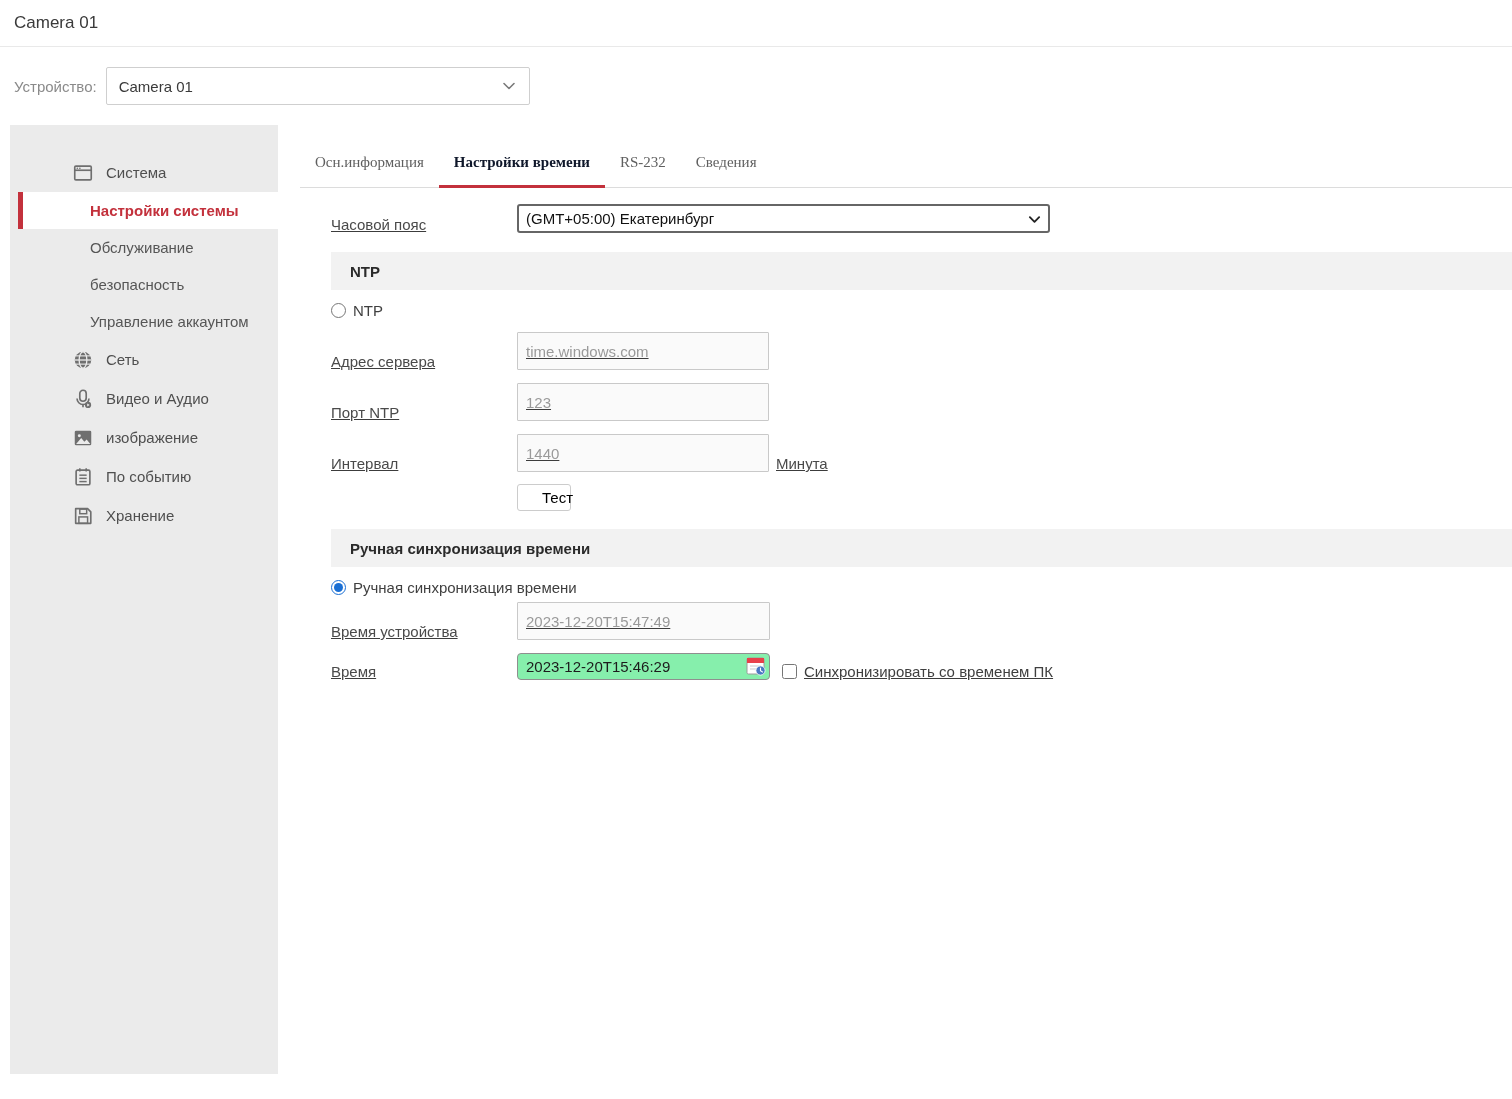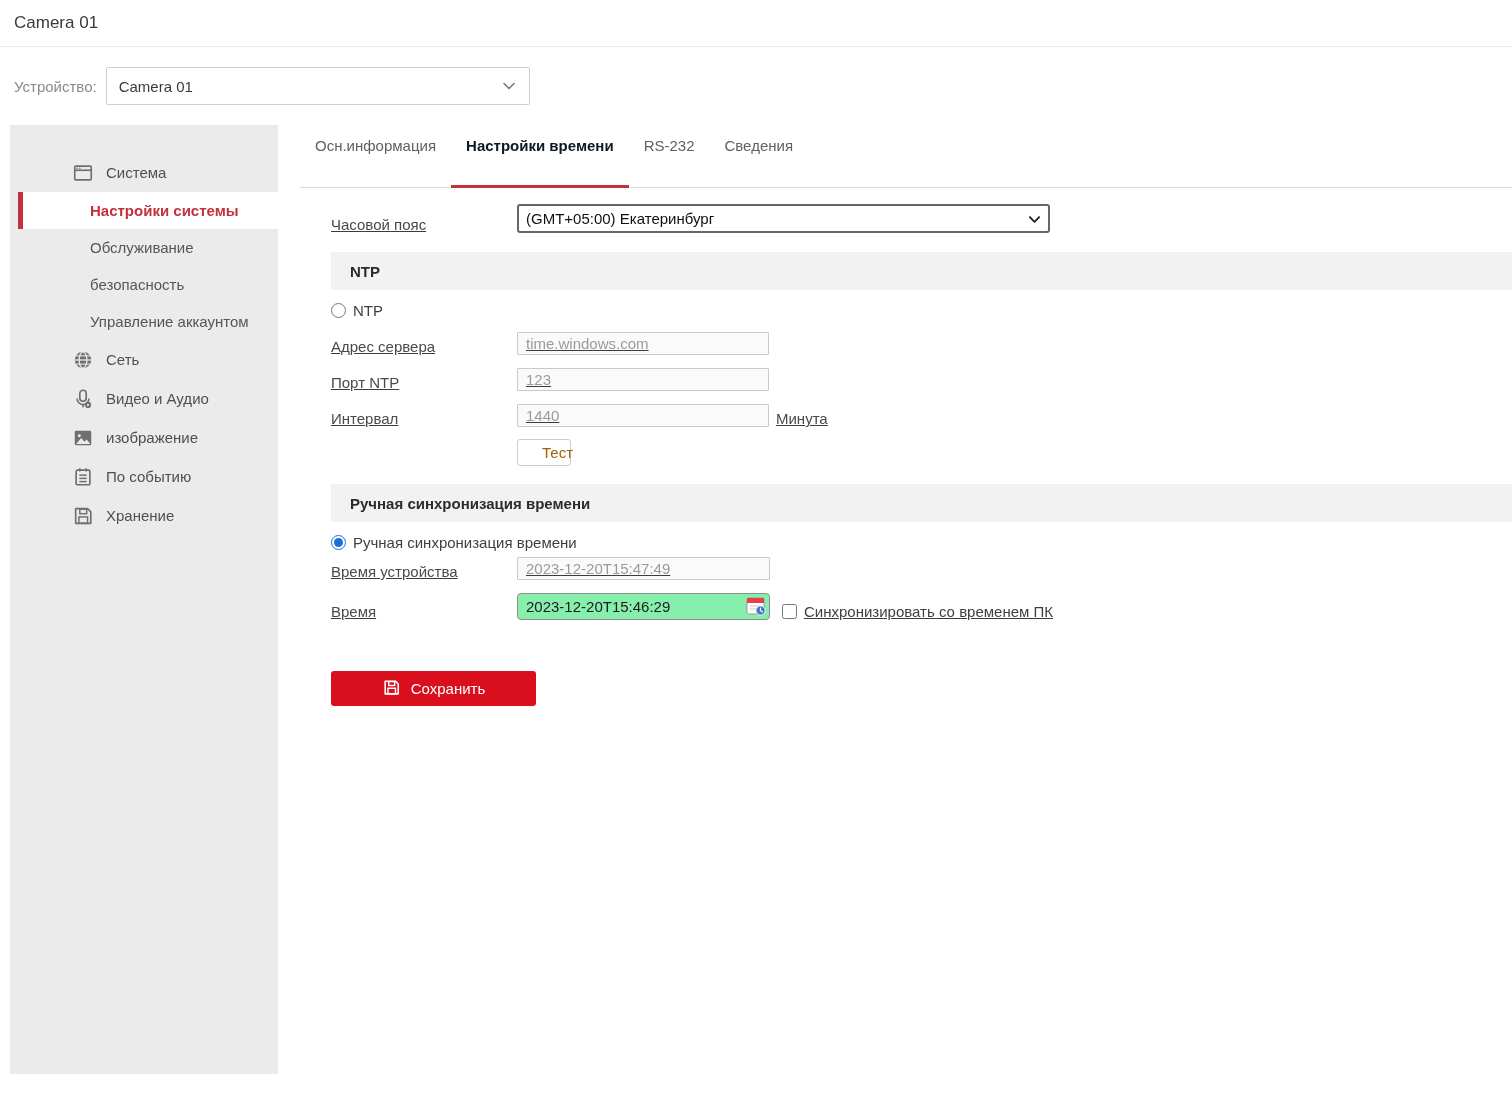--- a/index.html
+++ b/index.html
@@ -31,21 +31,21 @@
   .side-group .g-icon { width:22px; height:22px; margin-right:12px; flex:0 0 22px; color:#6f6f6f; }
   .side-sub { height:37px; padding-left:80px; color:#565656; }
   .side-sub.active {
     margin-left:8px; background:#fff; border-left:5px solid #c3313c;
     padding-left:67px; color:#c3313c; font-weight:bold;
   }
 
   
   .content { position:absolute; left:300px; top:125px; right:0; }
   .tabbar { display:flex; height:63px; border-bottom:1px solid #dcdcdc; padding-left:0; }
-  .tab { position:relative; display:flex; align-items:flex-start; padding:12px 15px 0 15px; margin-left:0; color:#5f5f5f; cursor:pointer; }
+  .tab { position:relative; display:flex; align-items:center; padding:12px 15px 0 15px; margin-left:0; color:#5f5f5f; cursor:pointer;font-family:Liberation Serif, serif; }
   .tab:first-child { margin-left:0; }
   .tab.active { color:#0f172a; font-weight:bold; }
   .tab.active::after { content:""; position:absolute; left:0; right:0; bottom:-1px; height:3px; background:#c3313c; }
 
   .form { padding-left:31px; }
   .frow { display:flex; align-items:flex-end;text-decoration:underline; }
   .flabel { width:186px; color:#4a4a4a; flex:0 0 186px; }
 
   .row-timezone { margin-top:16px; }
   .tz-select-wrap { position:relative; width:533px; height:29px; }
@@ -58,29 +58,29 @@
 
   .section-band { margin-top:19px; height:38px; background:#f2f2f2; display:flex; align-items:center; padding-left:19px; font-weight:bold; color:#2b2b2b; }
   .section-band.manual { margin-top:18px; }
 
   .radio-row { margin-top:12px; display:flex; align-items:center; }
   .radio-row input[type=radio] { width:15px; height:15px; accent-color:#1a6fd4; margin-right:7px; }
   .radio-row .rlabel { color:#3f3f3f; }
 
   .field-row { margin-top:13px; }
   .txt {
-    width:252px; height:23px; border:1px solid #c9c9c9; border-radius:1px;
+    width:252px; height:38px; border:1px solid #c9c9c9; border-radius:1px;
     background:#fafafa; color:#9a9a9a; font:inherit; padding:0 8px;
   }
   .unit { margin-left:7px; color:#4a4a4a; }
 
   .test-row { margin-top:12px; padding-left:186px; }
   .btn-test {
     width:54px; height:27px; border:1px solid #ccc; border-radius:3px;
-    background:#fff; color:#a16207; font:inherit;padding-left:24px;
+    background:#fff; color:#000000; font:inherit;padding-left:24px;
   }
 
   .time-wrap { position:relative; width:253px; height:27px; }
   .time-wrap input {
     width:100%; height:100%; border:1px solid #8f8f8f; border-radius:4px;
     background:#86efac; color:#1c1c1c; font:inherit; padding:0 28px 0 8px;
   }
   .cal-btn { position:absolute; right:3px; top:3px; width:21px; height:21px; cursor:pointer; }
 
   .pc-sync { display:flex; align-items:center; margin-left:12px; }
@@ -300,29 +300,17 @@
                 <path d="M14.5 12 v2.8 l2 1.2" fill="none" stroke="#fff" stroke-width="1.1" stroke-linecap="round"></path>
               </svg>
           </span>
         </span>
         <span class="pc-sync">
           <input type="checkbox" style="">
           <span class="clabel">Синхронизировать со временем ПК</span>
         </span>
       </div>
 
-      <div class="save-row">
-        <button class="btn-save">
-          <span>
-            <svg width="19" height="19" viewBox="0 0 24 24">
-                <path d="M4 4 H17 L20.5 7.5 V20 H4 Z" fill="none" stroke="#fff" stroke-width="2" stroke-linejoin="round"></path>
-                <rect x="8.5" y="4.5" width="7.5" height="5" fill="none" stroke="#fff" stroke-width="1.8"></rect>
-                <rect x="7.5" y="13" width="9.5" height="7" fill="none" stroke="#fff" stroke-width="1.8"></rect>
-              </svg>
-          </span>
-          <span>Сохранить</span>
-        </button>
-      </div>
 
     </div>
   </div>
 
 </div>
 
 </body></html>

